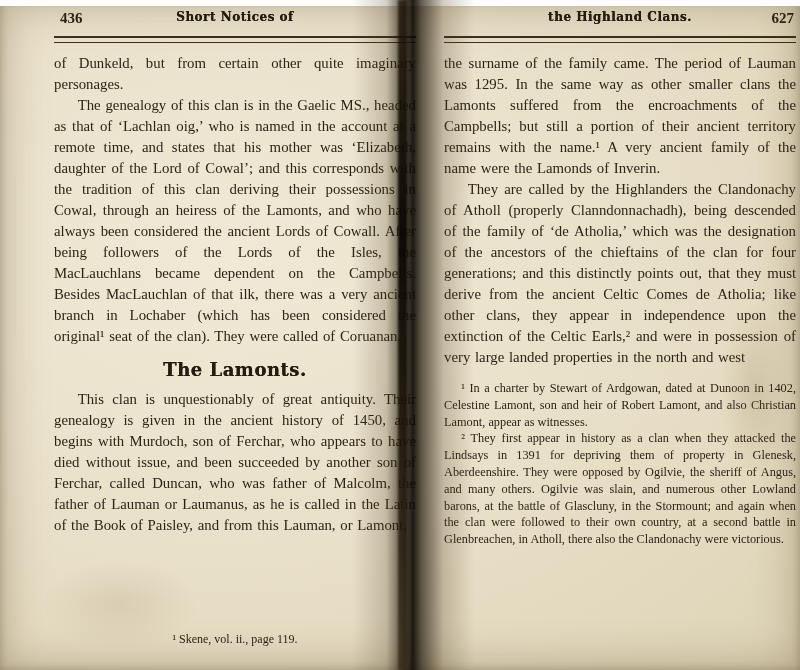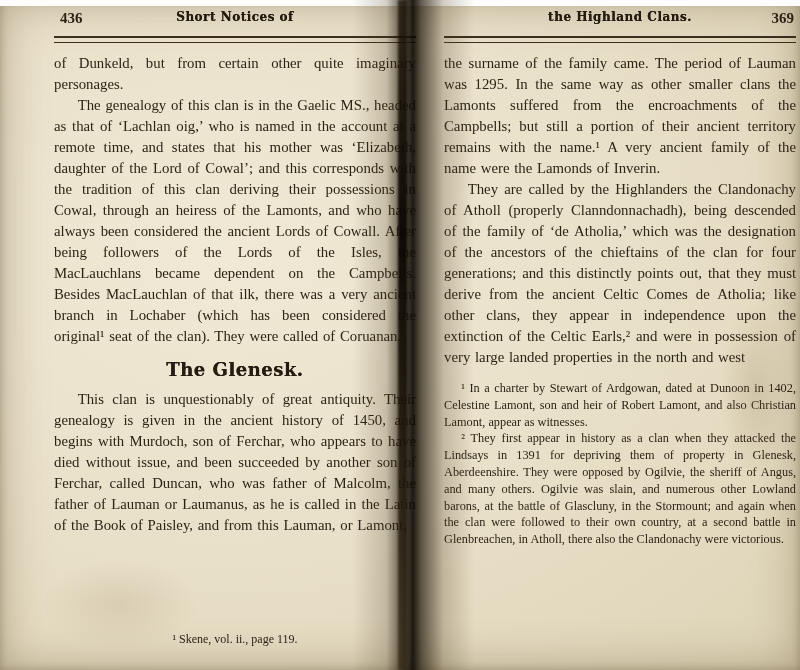--- a/index.html
+++ b/index.html
@@ -93,30 +93,30 @@
 
   <div class="page left">
     <div class="header">
       <span class="pagenum l">436</span>
       <span class="title blackletter">Short Notices of</span>
     </div>
     <div class="rule"></div>
 
     <p class="body">of Dunkeld, but from certain other quite imaginary personages.</p>
     <p class="body indent">The genealogy of this clan is in the Gaelic MS., headed as that of ‘Lachlan oig,’ who is named in the account at a remote time, and states that his mother was ‘Elizabeth, daughter of the Lord of Cowal’; and this corresponds with the tradition of this clan deriving their possessions in Cowal, through an heiress of the Lamonts, and who have always been considered the ancient Lords of Cowall.  After being followers of the Lords of the Isles, the MacLauchlans became dependent on the Campbells.  Besides MacLauchlan of that ilk, there was a very ancient branch in Lochaber (which has been considered the original¹ seat of the clan).  They were called of Coruanan.</p>
-    <h3 class="heading blackletter">The Glenesk.</h3>
+    <h3 class="heading blackletter">The Lamonts.</h3>
     <p class="body indent">This clan is unquestionably of great antiquity.  Their genealogy is given in the ancient history of 1450, and begins with Murdoch, son of Ferchar, who appears to have died without issue, and been succeeded by another son of Ferchar, called Duncan, who was father of Malcolm, the father of Lauman or Laumanus, as he is called in the Latin of the Book of Paisley, and from this Lauman, or Lamont,</p>
 
     <div class="fn-left">¹ Skene, vol. ii., page 119.</div>
   </div>
 
   <div class="page right">
     <div class="header">
       <span class="title blackletter">the Highland Clans.</span>
-      <span class="pagenum r">369</span>
+      <span class="pagenum r">627</span>
     </div>
     <div class="rule"></div>
 
     <p class="body">the surname of the family came.  The period of Lauman was 1295.  In the same way as other smaller clans the Lamonts suffered from the encroachments of the Campbells; but still a portion of their ancient territory remains with the name.¹  A very ancient family of the name were the Lamonds of Inverin.</p>
     <p class="body indent">They are called by the Highlanders the Clandonachy of Atholl (properly Clanndonnachadh), being descended of the family of ‘de Atholia,’ which was the designation of the ancestors of the chieftains of the clan for four generations; and this distinctly points out, that they must derive from the ancient Celtic Comes de Atholia; like other clans, they appear in independence upon the extinction of the Celtic Earls,² and were in possession of very large landed properties in the north and west</p>
 
     <div class="fn-block">
       <p>¹ In a charter by Stewart of Ardgowan, dated at Dunoon in 1402, Celestine Lamont, son and heir of Robert Lamont, and also Christian Lamont, appear as witnesses.</p>
       <p>² They first appear in history as a clan when they attacked the Lindsays in 1391 for depriving them of property in Glenesk, Aberdeenshire.  They were opposed by Ogilvie, the sheriff of Angus, and many others.  Ogilvie was slain, and numerous other Lowland barons, at the battle of Glascluny, in the Stormount; and again when the clan were followed to their own country, at a second battle in Glenbreachen, in Atholl, there also the Clandonachy were victorious.</p>
     </div>

